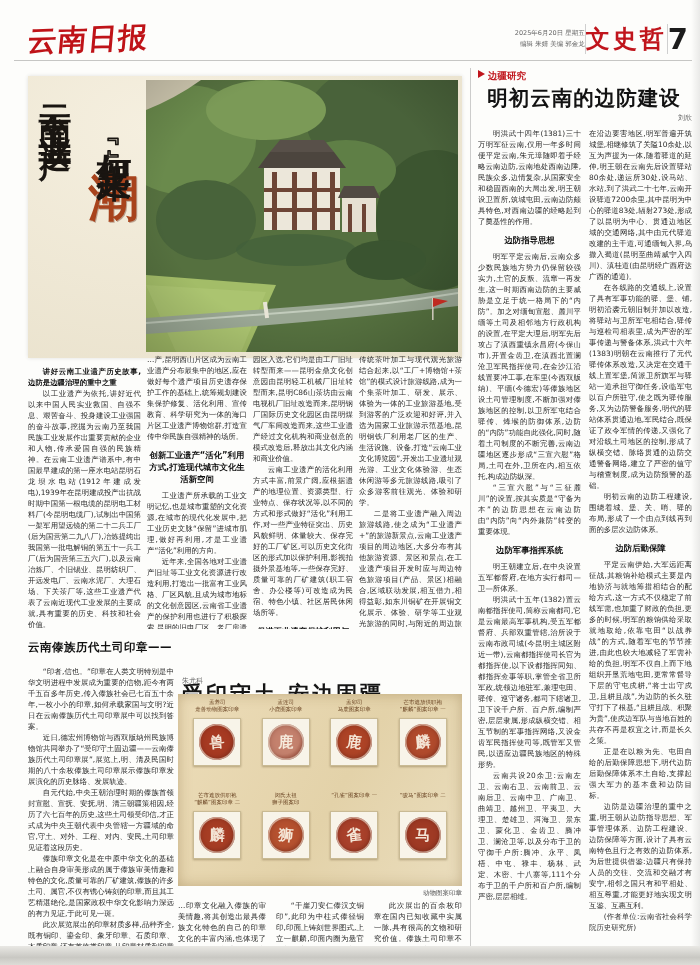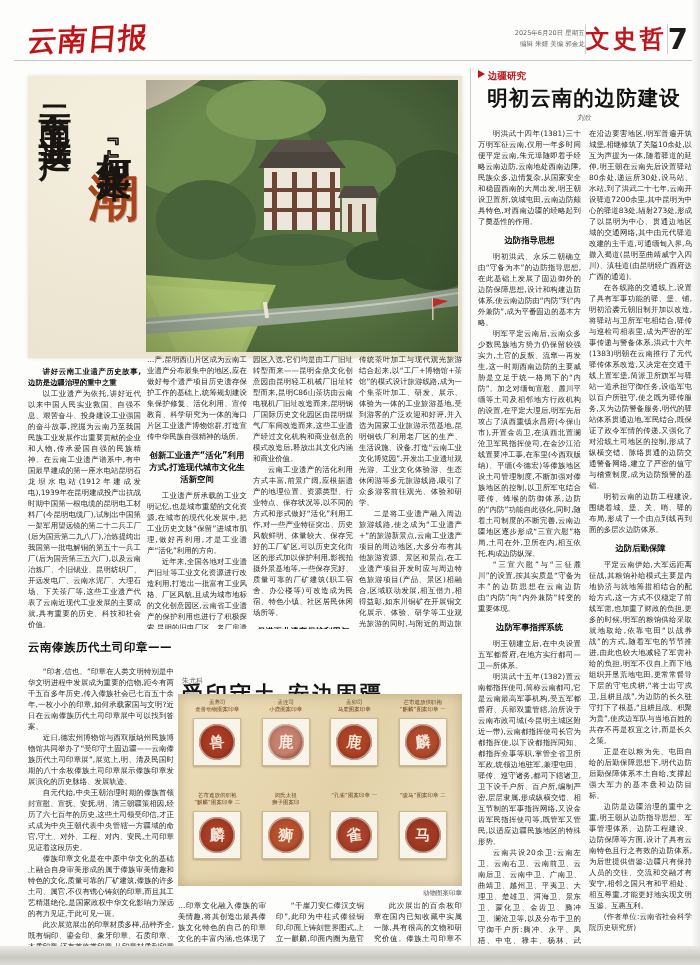--- a/index.html
+++ b/index.html
@@ -71,21 +71,21 @@
   .c-sb2{left:276px;top:900px;width:88px;height:52px;}
   .c-sb3{left:374px;top:900px;width:88px;height:52px;}
 
   
   .vdiv{position:absolute;left:470px;top:68px;width:1px;height:880px;background:#cccccb;}
   .b-kicker{position:absolute;left:478px;top:70px;display:flex;align-items:flex-start;gap:3px;
     font-size:9.5px;font-weight:700;color:#c0151c;}
   .arrow-ic{width:0;height:0;border-left:7px solid #c0151c;border-top:4.5px solid transparent;border-bottom:4.5px solid transparent;}
   .b-title{position:absolute;left:476px;top:84px;width:216px;text-align:center;font-size:20.5px;
     font-weight:900;color:#121212;letter-spacing:1px;}
-  .b-author{position:absolute;left:476px;top:113px;width:216px;text-align:center;font-size:7px;color:#666;font-style:italic;}
+  .b-author{position:absolute;left:476px;top:113px;width:216px;text-align:right;font-size:7px;color:#666;}
   .cb1{left:478px;top:128px;width:103px;height:818px;}
   .cb2{left:589px;top:128px;width:103px;height:818px;}
 </style>
 </head>
 <body>
 
 <div class="page">
 
   <div class="masthead">云南日报</div>
   <div class="head-right">
@@ -256,21 +256,20 @@
   <div class="vdiv"></div>
   <div class="b-kicker">
     <span class="arrow-ic"></span>
     <span>边疆研究</span>
   </div>
   <div class="b-title">明初云南的边防建设</div>
   <div class="b-author">刘欣</div>
   <div class="col cb1">
       <p class="b-p">明洪武十四年(1381)三十万明军征云南,仅用一年多时间便平定云南,朱元璋随即着手经略云南边防,云南地处西南边陲,民族众多,边情复杂,从国家安全和稳固西南的大局出发,明王朝设卫置所,筑城屯田,云南边防颇具特色,对西南边疆的经略起到了奠基性的作用。</p>
       <p class="b-h">边防指导思想</p>
-      <p class="b-p">明初洪武、永乐二朝确立由“守备为本”的边防指导思想,在此基础上发展了固边御外的边防保障思想,设计和构建边防体系,使云南边防由“内防”到“内外兼防”,成为平番固边的基本方略。</p>
       <p class="b-p">明军平定云南后,云南众多少数民族地方势力仍保留较强实力,土官的反叛、流窜一再发生,这一时期西南边防的主要威胁是立足于统一格局下的“内防”。加之对缅甸宣慰、麓川平缅等土司及相邻地方行政机构的设置,在平定大理后,明军先后攻占了滇西重镇永昌府(今保山市),开置金齿卫,在滇西北置澜沧卫军民指挥使司,在金沙江沿线置要冲工事,在车里(今西双版纳)、平缅(今德宏)等傣族地区设土司管理制度,不断加强对傣族地区的控制,以卫所军屯结合驿传、烽堠的防御体系,边防的“内防”功能自此强化,同时,随着土司制度的不断完善,云南边疆地区逐步形成“三宣六慰”格局,土司在外,卫所在内,相互依托,构成边防纵深。</p>
       <p class="b-p">“三宣六慰”与“三征麓川”的设置,按其实质是“守备为本”的边防思想在云南边防由“内防”向“内外兼防”转变的重要体现。</p>
       <p class="b-h">边防军事指挥系统</p>
       <p class="b-p">明王朝建立后,在中央设置五军都督府,在地方实行都司—卫—所体系。</p>
       <p class="b-p">明洪武十五年(1382)置云南都指挥使司,简称云南都司,它是云南最高军事机构,受五军都督府、兵部双重管辖,治所设于云南布政司城(今昆明主城区附近一带),云南都指挥使司长官为都指挥使,以下设都指挥同知、都指挥佥事等职,掌管全省卫所军政,统领边地驻军,兼理屯田、驿传、巡守诸务,都司下辖诸卫,卫下设千户所、百户所,编制严密,层层隶属,形成纵横交错、相互节制的军事指挥网络,又设金齿军民指挥使司等,既管军又管民,以适应边疆民族地区的特殊形势。</p>
       <p class="b-p">云南共设20余卫:云南左卫、云南右卫、云南前卫、云南后卫、云南中卫、广南卫、曲靖卫、越州卫、平夷卫、大理卫、楚雄卫、洱海卫、景东卫、蒙化卫、金齿卫、腾冲卫、澜沧卫等,以及分布于卫的守御千户所:腾冲、永平、凤梧、中屯、禄丰、杨林、武定、木密、十八寨等,111个分布于卫的千户所和百户所,编制严密,层层相维。</p>
     </div>
   <div class="col cb2">
       <p class="b-c">在沿边要害地区,明军普遍开筑城堡,相继修筑了关隘10余处,以互为声援为一体,随着驿道的延伸,明王朝在云南先后设置驿站80余处,递运所30处,设马站、水站,到了洪武二十七年,云南开设驿道7200余里,其中昆明为中心的驿道83处,辐射273处,形成了以昆明为中心、贯通边地区域的交通网络,其中由元代驿道改建的主干道,可通缅甸入界,乌撒入蜀道(昆明至曲靖威宁入四川)、滇桂道(由昆明经广西府达广西的通道)。</p>
       <p class="b-p">在各线路的交通线上,设置了具有军事功能的驿、堡、铺,明初沿袭元朝旧制并加以改造,将驿站与卫所军屯相结合,驿传与巡检司相表里,成为严密的军事传递与警备体系,洪武十六年(1383)明朝在云南推行了元代驿传体系改造,又决定在交通干线上置军堡,简派卫所旗军与驿站一道承担守御任务,设临军屯以百户所驻守,使之既为驿传服务,又为边防警备服务,明代的驿站体系贯通边地,军民结合,既保证了政令军情的传递,又强化了对沿线土司地区的控制,形成了纵横交错、脉络贯通的边防交通警备网络,建立了严密的值守与稽查制度,成为边防预警的基础。</p>

